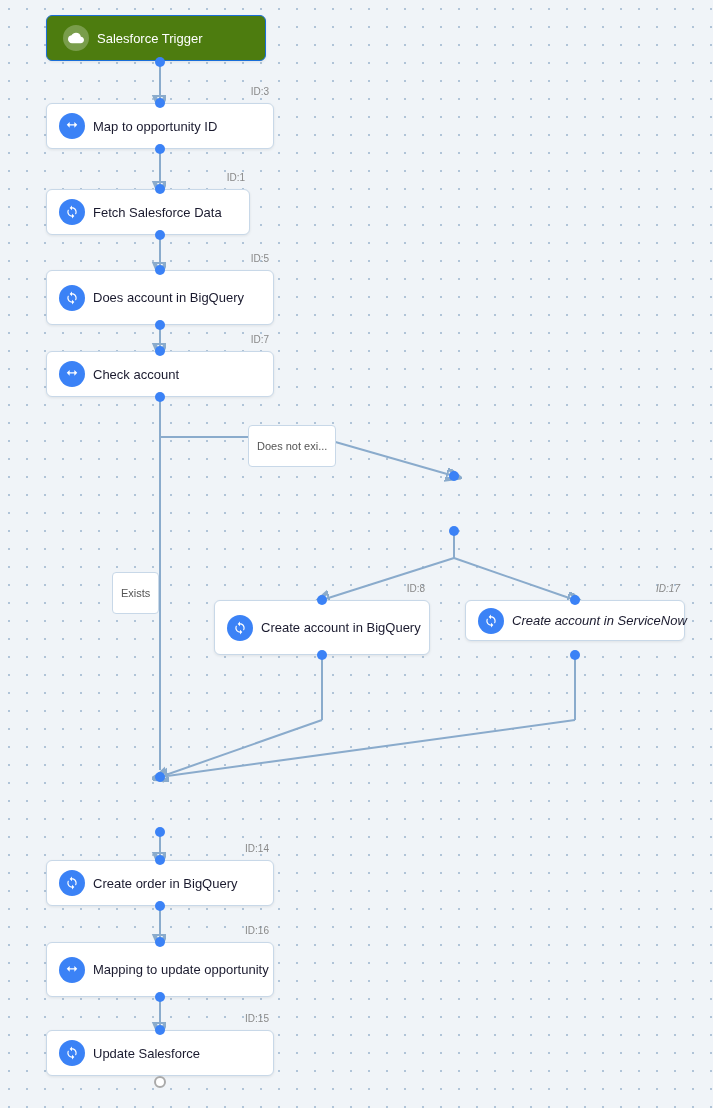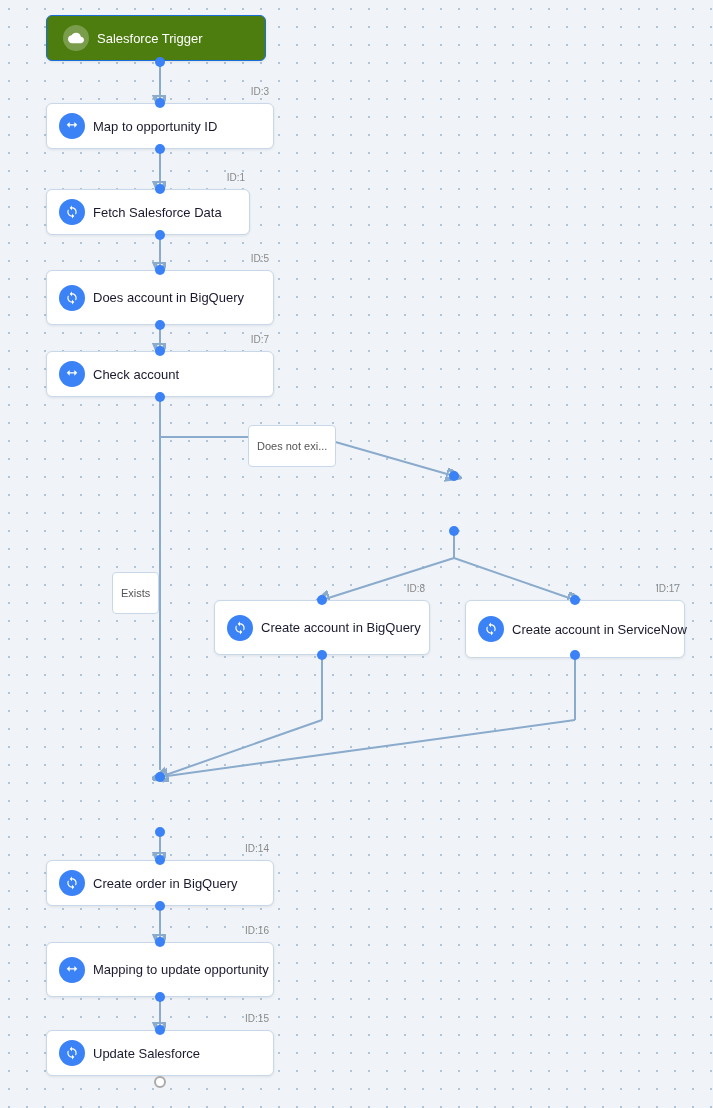--- a/index.html
+++ b/index.html
@@ -255,21 +255,21 @@
     <div class="icon" style="background:#3b82f6; width:26px; height:26px; border-radius:50%; display:flex; align-items:center; justify-content:center;">
       <svg width="14" height="14" viewBox="0 0 24 24" fill="white">
         <path d="M12 4V1L8 5l4 4V6c3.31 0 6 2.69 6 6 0 1.01-.25 1.97-.7 2.8l1.46 1.46A7.93 7.93 0 0020 12c0-4.42-3.58-8-8-8zm0 14c-3.31 0-6-2.69-6-6 0-1.01.25-1.97.7-2.8L5.24 7.74A7.93 7.93 0 004 12c0 4.42 3.58 8 8 8v3l4-4-4-4v3z"></path>
       </svg>
     </div>
     <span>Create account in BigQuery</span>
   </div>
 
   <div class="dot" style="left:575px; top:600px;"></div>
 
-  <div class="node" style="left:465px; top:600px; width:220px; height:58px;">
+  <div class="node" style="left:465px; top:600px; width:220px; height:41px;font-style:italic;">
     <span class="node-id">ID:17</span>
     <div class="icon" style="background:#3b82f6; width:26px; height:26px; border-radius:50%; display:flex; align-items:center; justify-content:center;">
       <svg width="14" height="14" viewBox="0 0 24 24" fill="white">
         <path d="M12 4V1L8 5l4 4V6c3.31 0 6 2.69 6 6 0 1.01-.25 1.97-.7 2.8l1.46 1.46A7.93 7.93 0 0020 12c0-4.42-3.58-8-8-8zm0 14c-3.31 0-6-2.69-6-6 0-1.01.25-1.97.7-2.8L5.24 7.74A7.93 7.93 0 004 12c0 4.42 3.58 8 8 8v3l4-4-4-4v3z"></path>
       </svg>
     </div>
     <span>Create account in ServiceNow</span>
   </div>
 
   <div class="dot" style="left:322px; top:655px;"></div>

